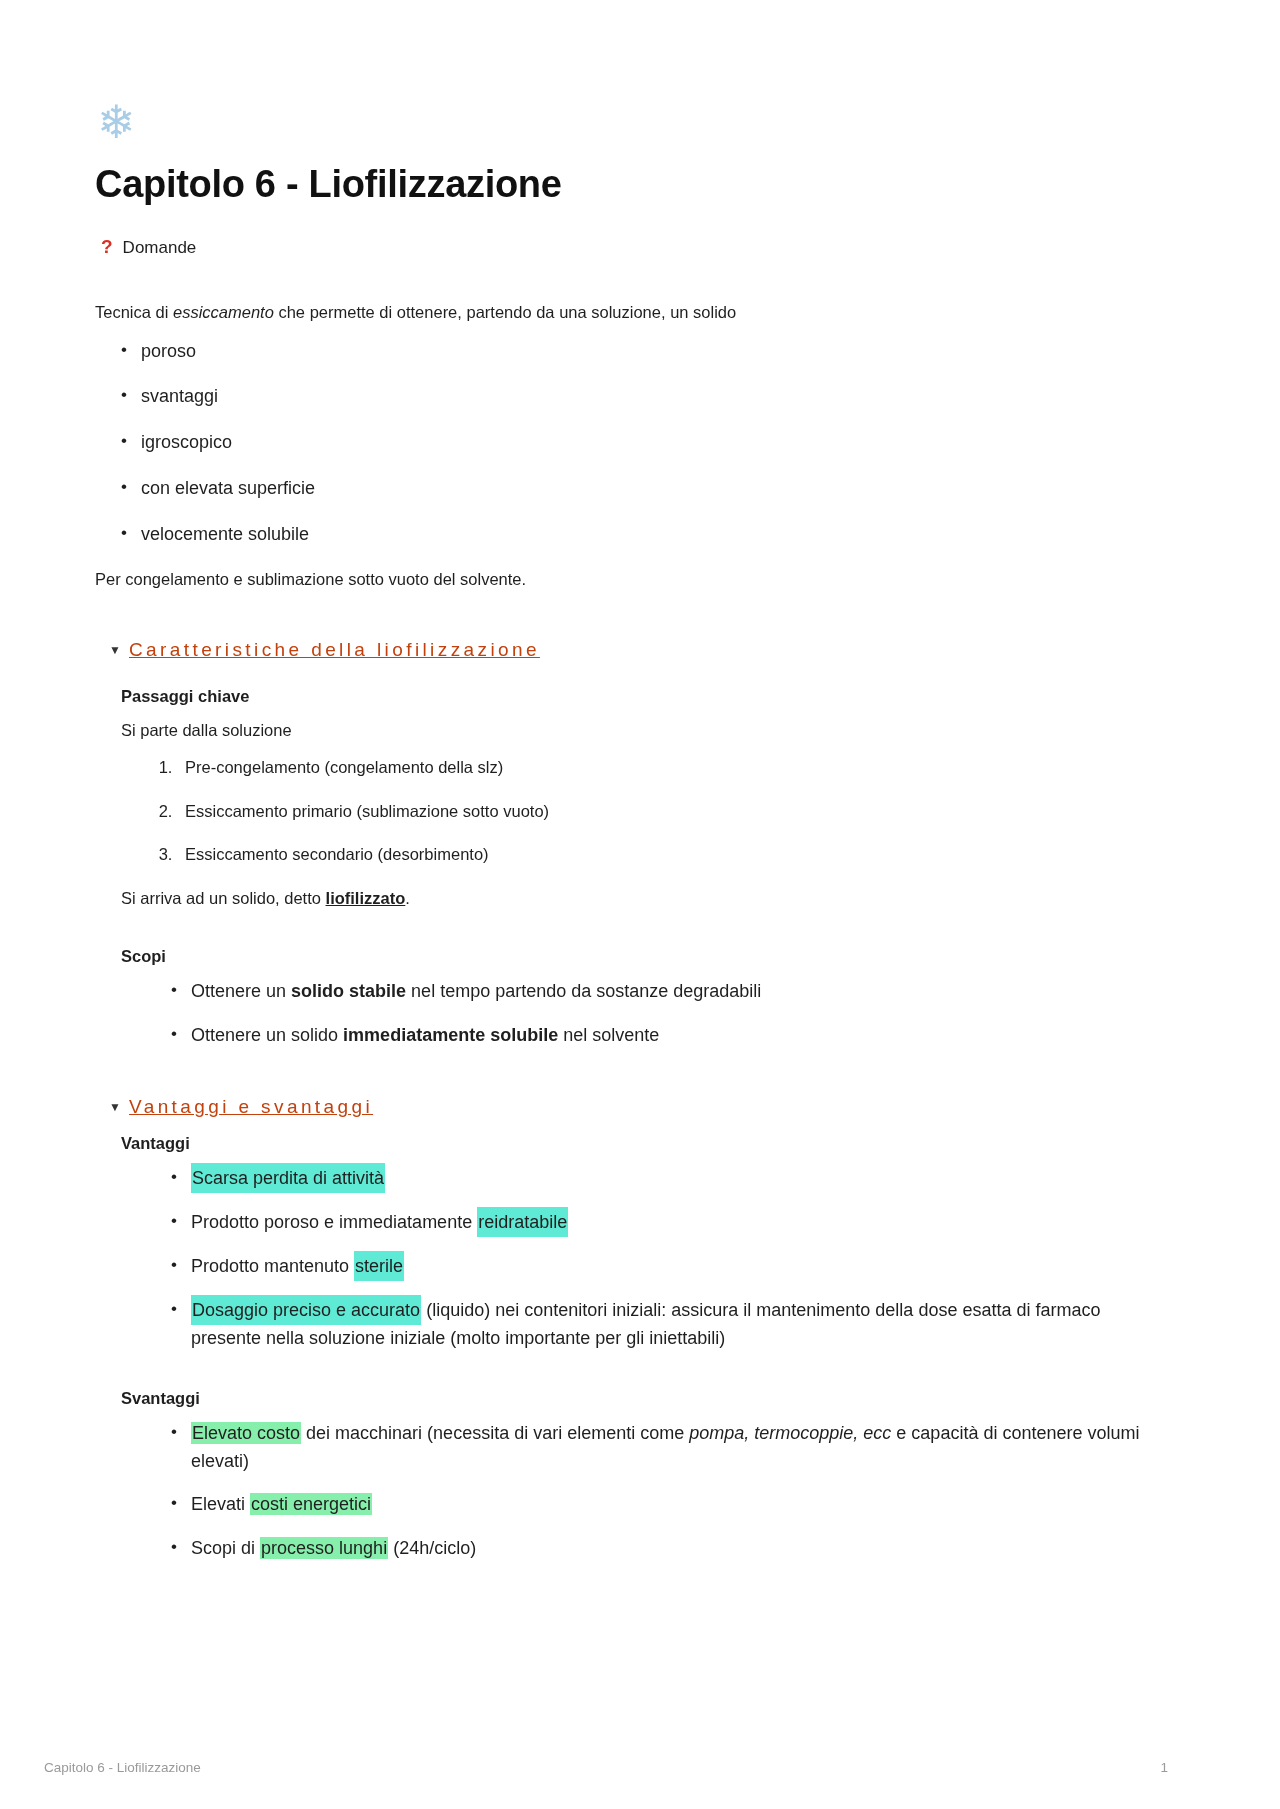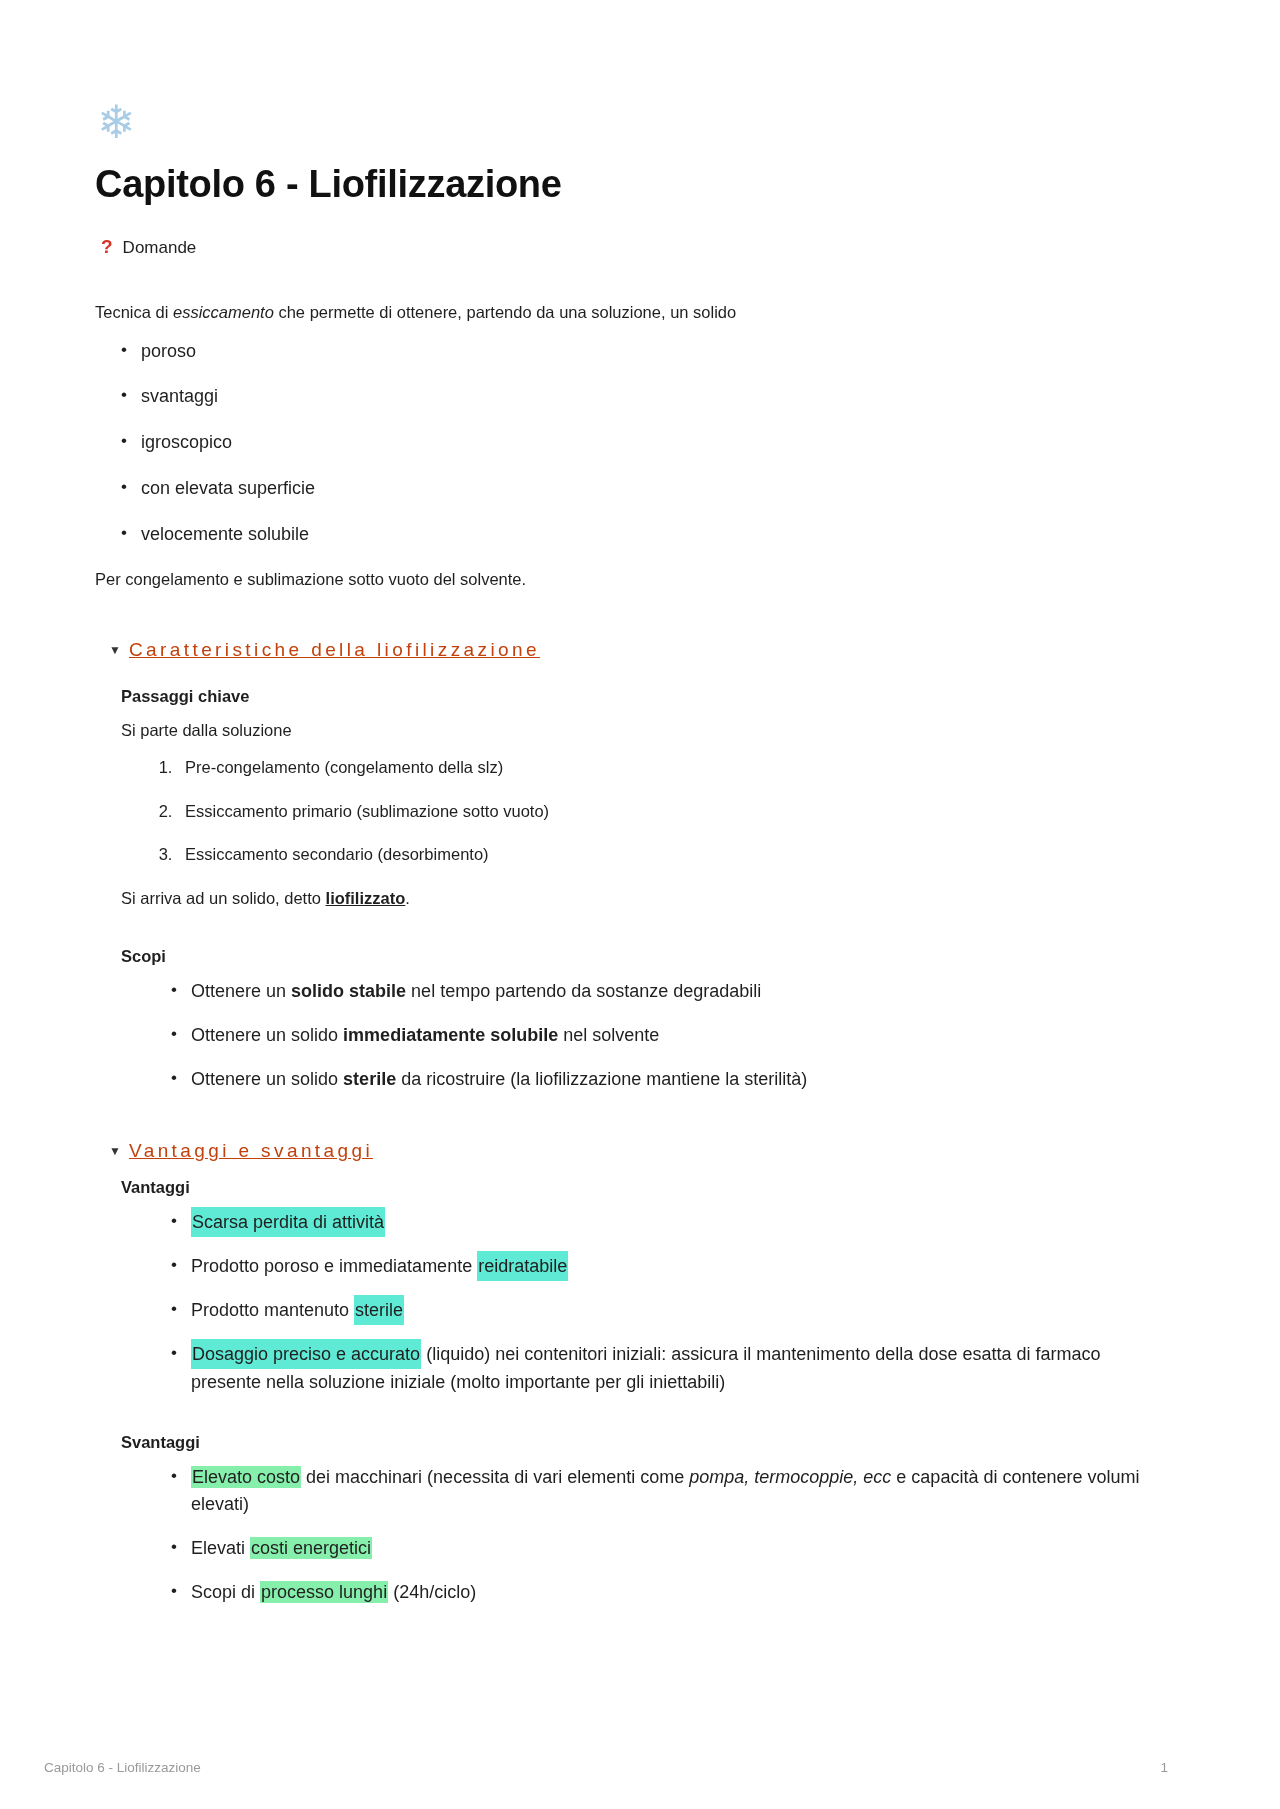--- a/index.html
+++ b/index.html
@@ -201,23 +201,20 @@
 
     <div class="sub-head spaced">Scopi</div>
 
     <ul class="bullets tight" style="padding-left:56px;">
       <li>
         <span>Ottenere un </span><span class="strong">solido stabile</span><span> nel tempo partendo da sostanze degradabili</span>
       </li>
       <li>
         <span>Ottenere un solido </span><span class="strong">immediatamente solubile</span><span> nel solvente</span>
       </li>
-      <li>
-        <span>Ottenere un solido </span><span class="strong">sterile</span><span> da ricostruire (la liofilizzazione mantiene la sterilità)</span>
-      </li>
     </ul>
   </div>
 
   <div class="section-head" style="margin-bottom:16px;">
     <span class="toggle-caret">▼</span>
     <span class="section-title">Vantaggi e svantaggi</span>
   </div>
 
   <div class="indent">
     <div class="sub-head">Vantaggi</div>

